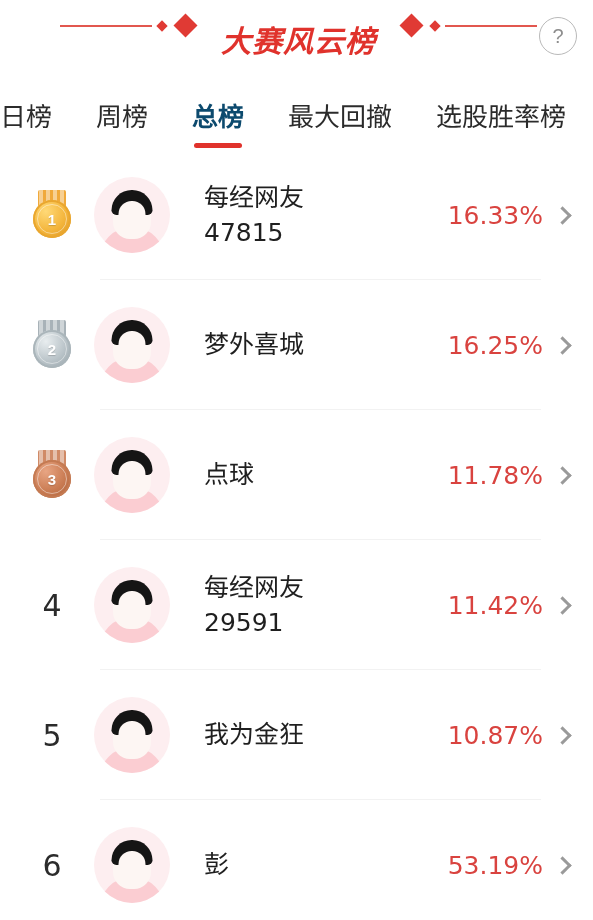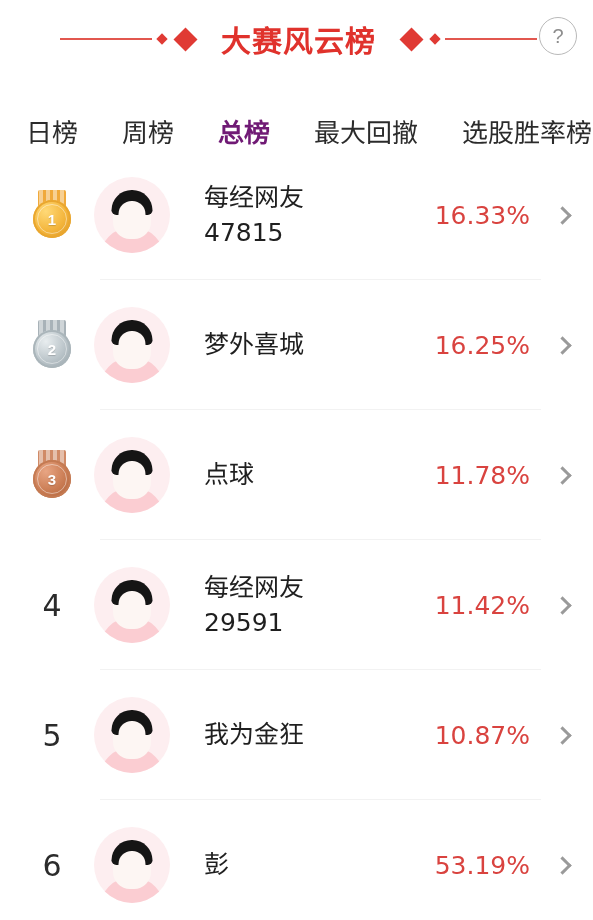--- a/index.html
+++ b/index.html
@@ -16,25 +16,26 @@
   
   .header {
     position:relative;
     height:78px;
     display:flex;
     align-items:center;
     justify-content:center;
   }
   .title-wrap {
     display:flex;
-    align-items:center;
+    align-items:flex-start;
     justify-content:center;
     gap:8px;
     width:100%;
     padding-left:4px;
+    font-style:italic;
   }
   .deco { display:flex; align-items:center; }
   .deco-line {
     height:2px;
     width:92px;
     background:#e2574f;
   }
   .dia {
     transform:rotate(45deg);
     background:#e03a34;
@@ -63,37 +64,36 @@
     display:flex;
     align-items:center;
     justify-content:center;
     background:#fff;
   }
 
   
   .tabs {
     position:relative;
     display:flex;
-    align-items:flex-end;
+    align-items:center;
     height:72px;
-    padding-left:26px;
     overflow:hidden;
     white-space:nowrap;
   }
   .tab {
     position:relative;
     font-size:26px;
     color:#2b2b2b;
     padding:6px 0 0 0;
     margin-right:44px;
     flex:0 0 auto;
     line-height:34px;
     font-family:"DejaVu Sans","Liberation Sans",sans-serif;
   }
-  .tab.active { color:#701a75; font-weight:bold; }
+  .tab.active { color:#0c4a6e; font-weight:bold; }
   .tab.active .underline {
     position:absolute;
     left:2px; right:2px;
     bottom:-14px;
     height:5px;
     border-radius:3px;
     background:#e0322c;
   }
 
   
@@ -238,21 +238,21 @@
     color:#1f1f1f;
     line-height:1.42;
     font-family:"DejaVu Sans","Liberation Sans",sans-serif;
   }
   .name .l2 { display:block; }
 
   
   .value {
     font-size:25px;
     color:#d9433f;
-    margin-right:21px;
+    margin-right:8px;
     white-space:nowrap;
     font-family:"DejaVu Sans","Liberation Sans",sans-serif;
   }
   .chev {
     width:22px; height:34px;
     flex:0 0 22px;
     display:flex;
     align-items:center;
     justify-content:center;
     margin-right:6px;

